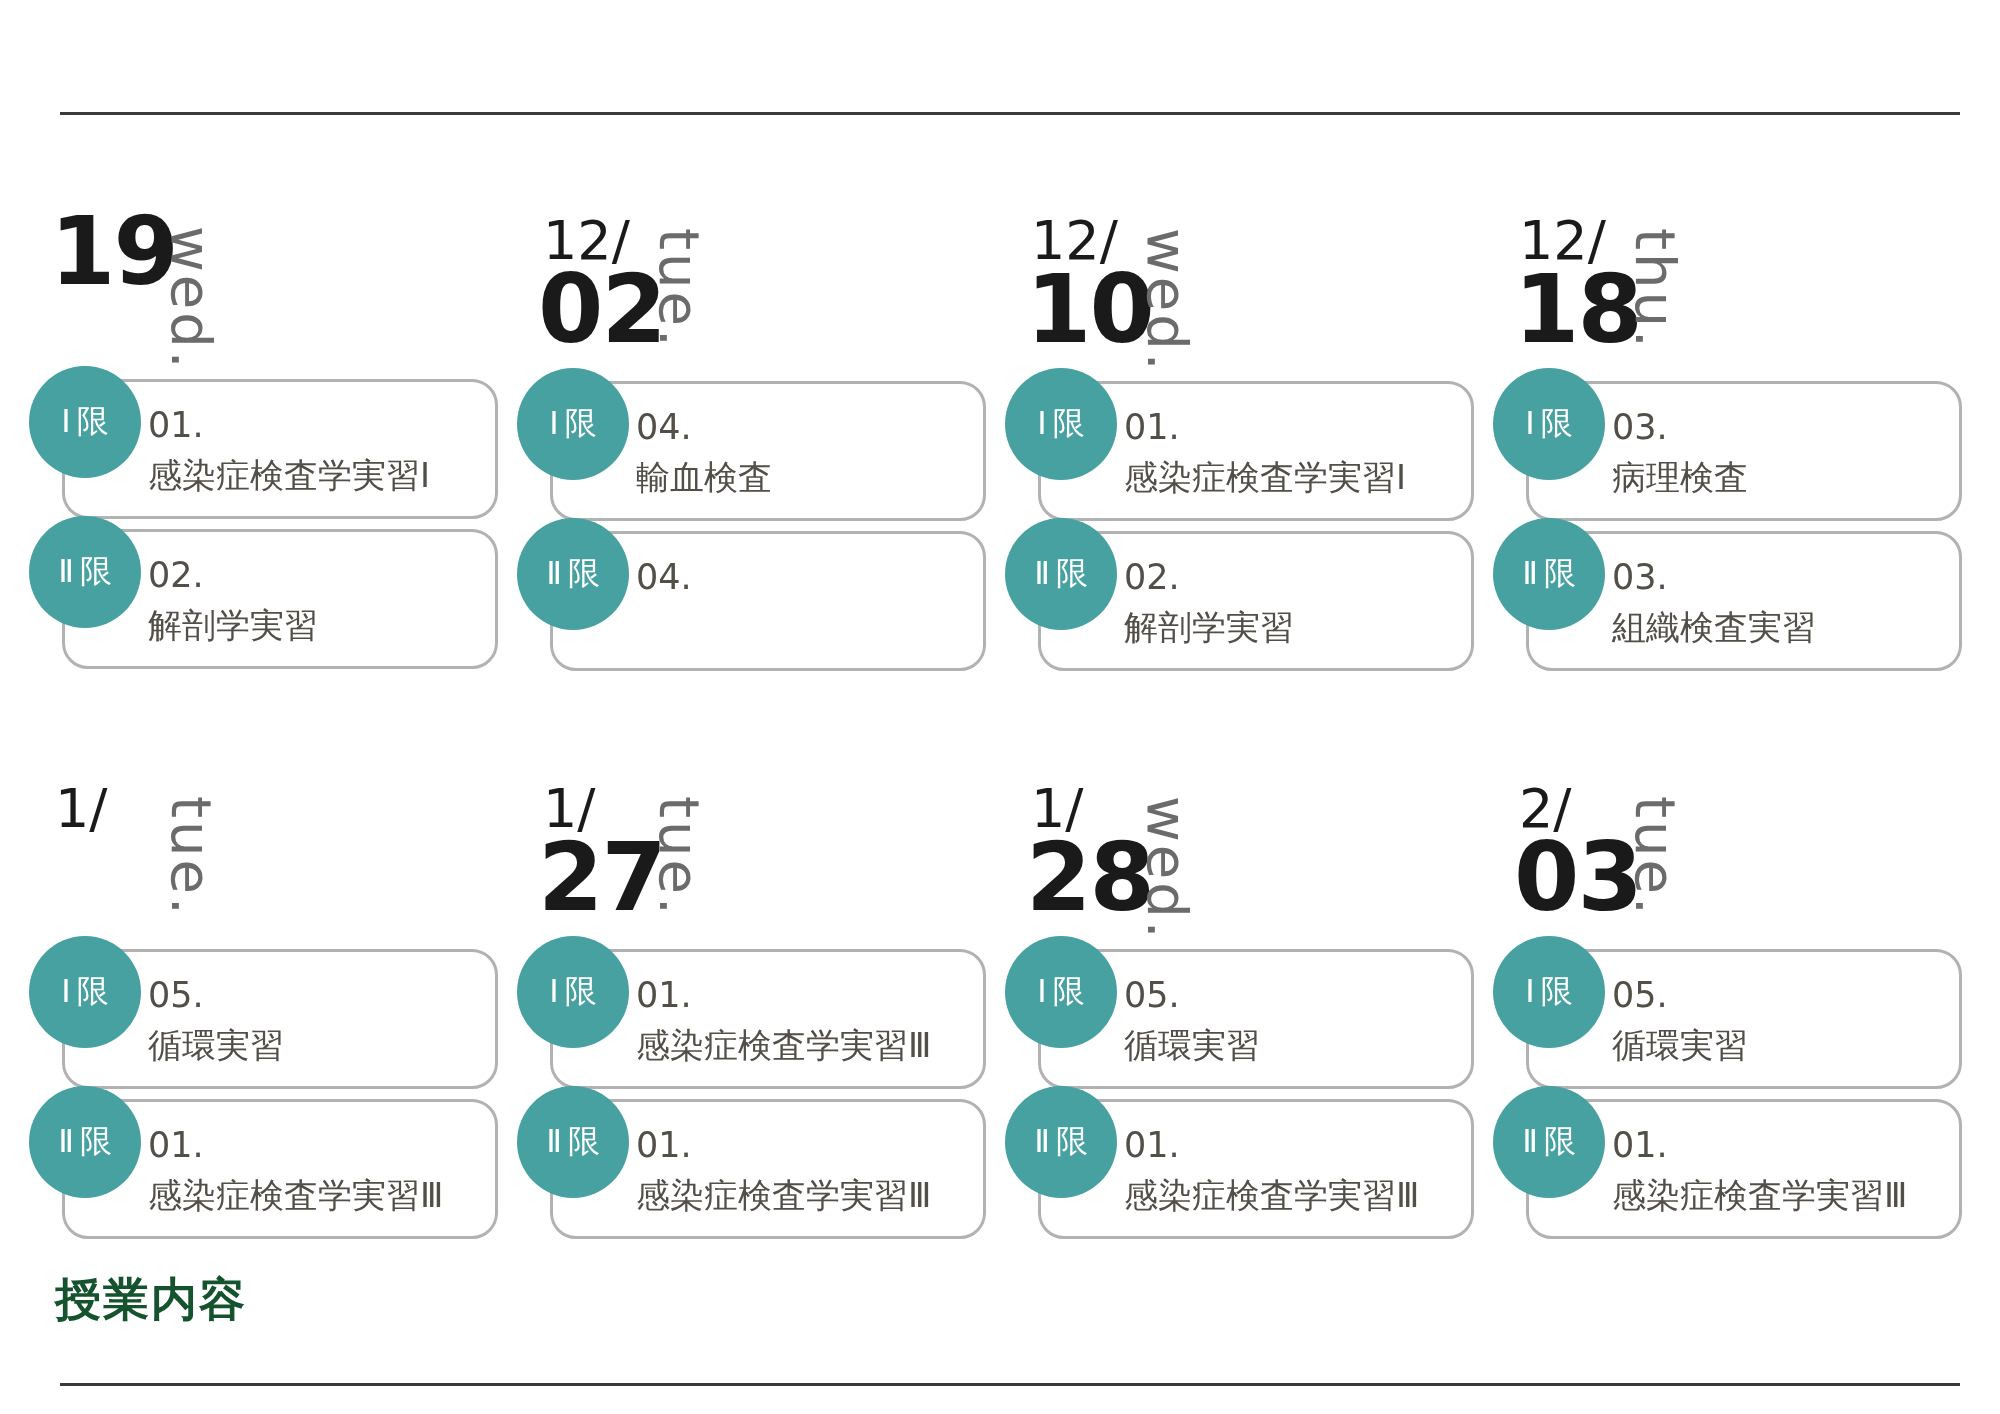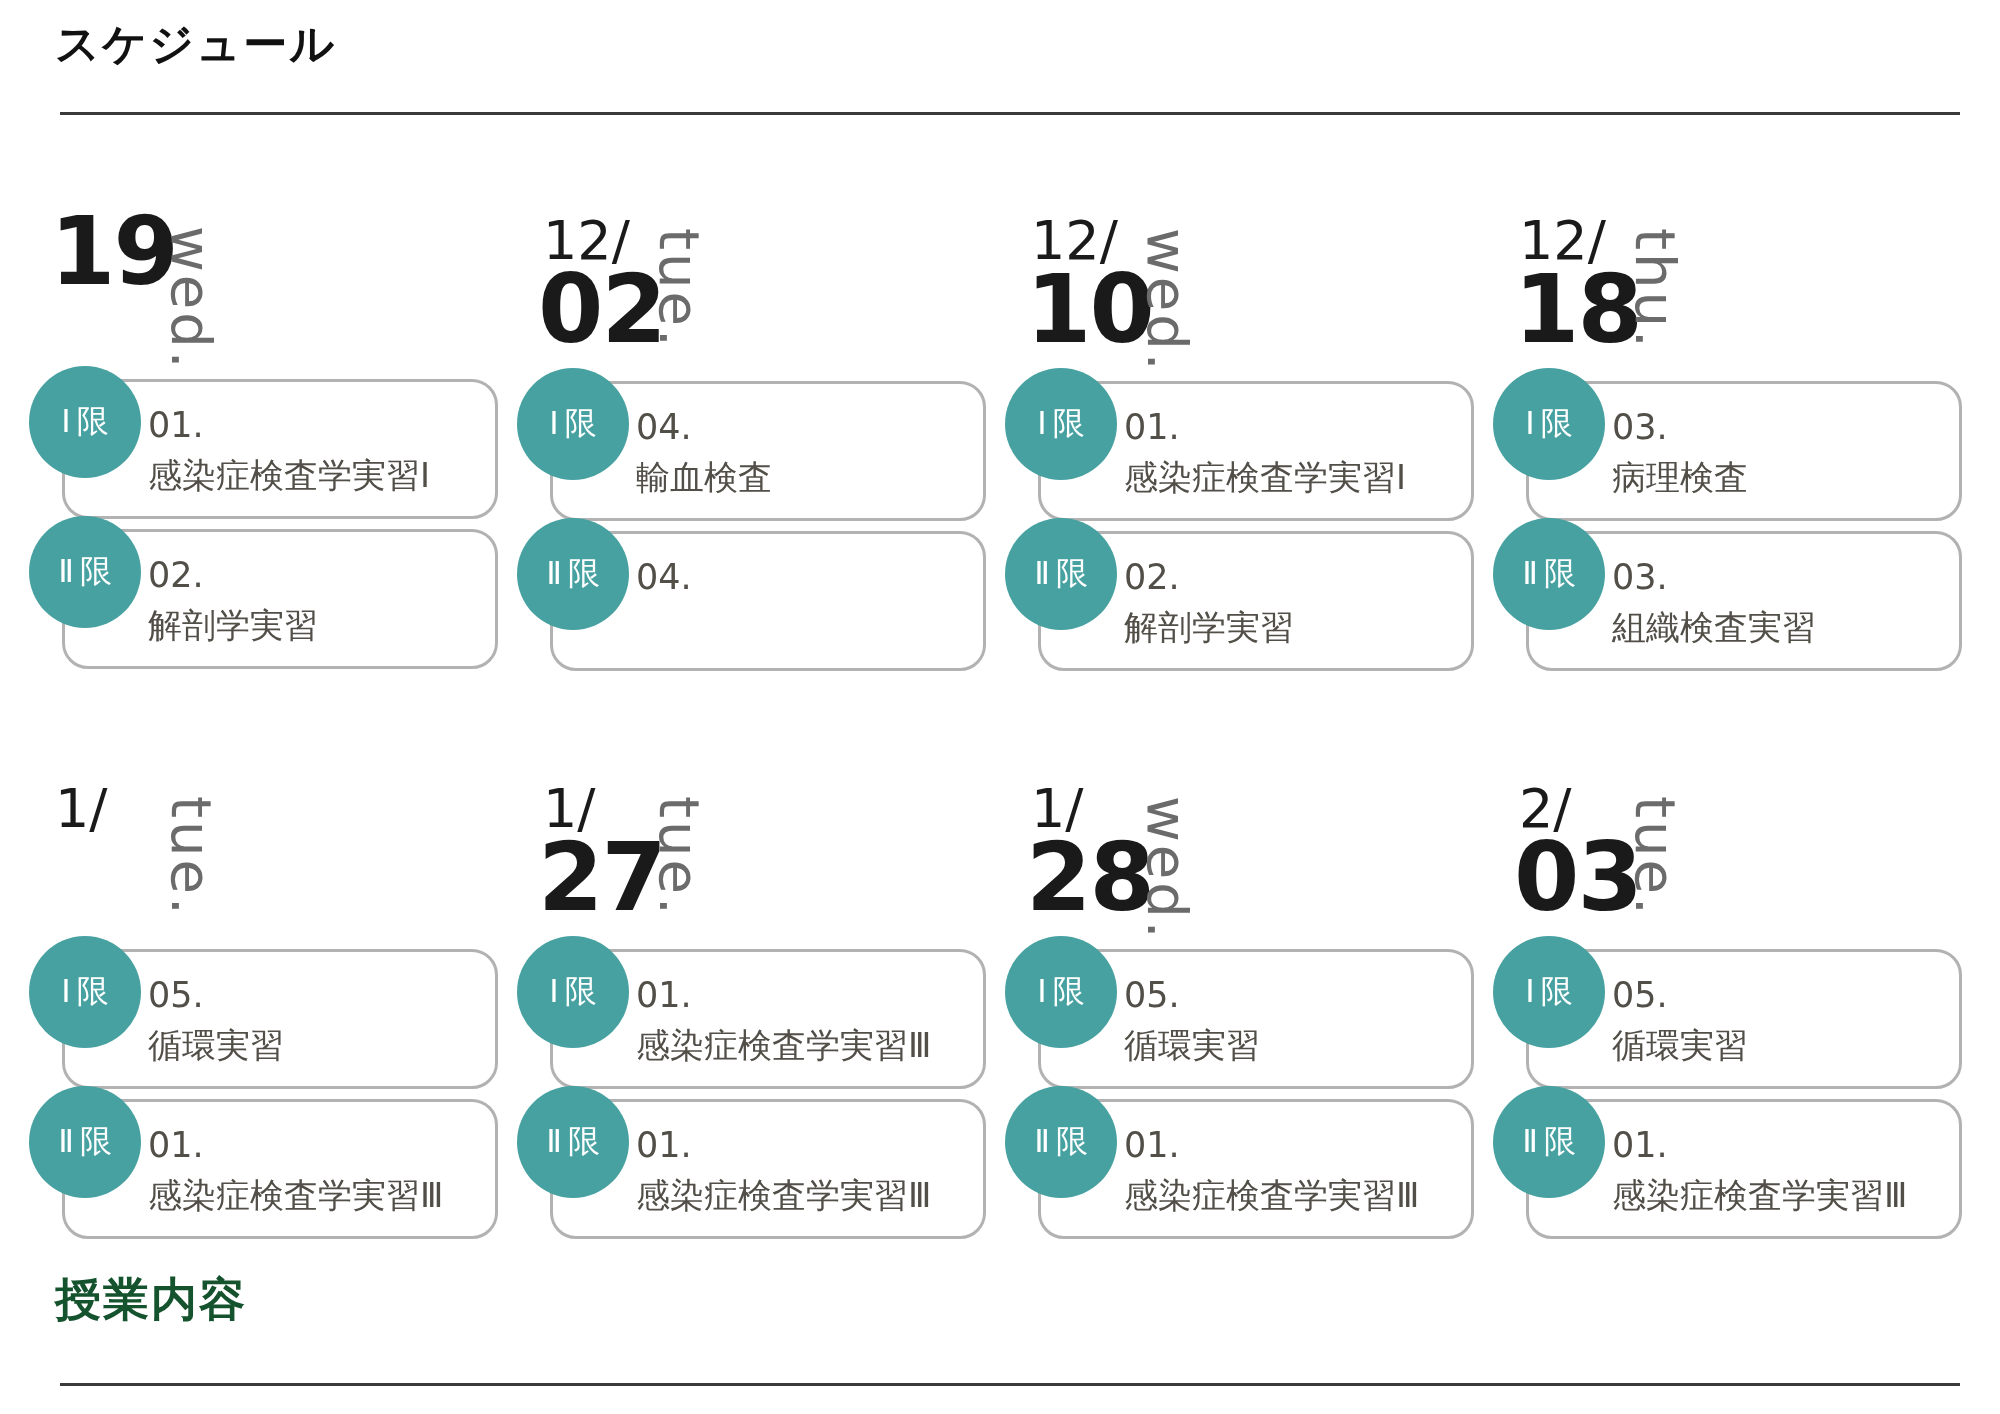--- a/index.html
+++ b/index.html
@@ -38,21 +38,20 @@
   .class-number{font-size:35px;line-height:1.3;color:var(--text-dark);}
   .class-title{font-size:34px;line-height:1.3;color:var(--text-dark);white-space:nowrap;margin-top:4px;}
   .badge{position:absolute;left:-33px;top:-13px;width:112px;height:112px;border-radius:50%;
     background:var(--accent);color:#fff;display:flex;align-items:center;justify-content:center;
     font-size:32px;letter-spacing:6px;text-indent:6px;z-index:2;}
 </style>
 </head>
 <body>
 
 <div class="page">
-  <h1 class="main-title">スケジュール</h1>
   <div class="rule rule-top"></div>
 
   <div class="cards">
   <div class="card">
     <div class="card-header">
       <div class="date-day">19</div>
       <div class="weekday">wed.</div>
     </div>
     <div class="period">
       <div class="badge">Ⅰ限</div>

